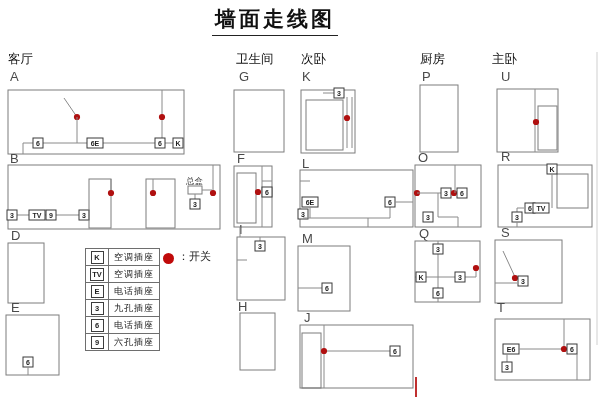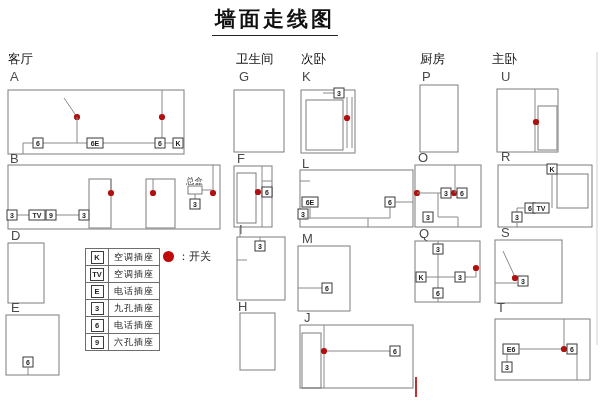--- a/index.html
+++ b/index.html
@@ -11,21 +11,21 @@
   svg{position:absolute;left:0;top:0;}
   text{font-family:"Liberation Sans","DejaVu Sans",sans-serif;}
   .legend{position:absolute;left:85px;top:248px;border:1px solid #6e6e6e;background:#fff;}
   .legend-row{display:flex;height:16px;border-bottom:1px solid #6e6e6e;}
   .legend-row:last-child{border-bottom:none;}
   .sym-cell{width:22px;border-right:1px solid #6e6e6e;display:flex;align-items:center;justify-content:center;}
   .sym-box{display:inline-block;min-width:9px;padding:0 1px;height:11px;line-height:11px;
            border:1px solid #3c3c3c;font-size:7.5px;font-weight:bold;text-align:center;color:#222;}
   .lab-cell{width:50px;display:flex;align-items:center;justify-content:center;
             font-size:9px;letter-spacing:1px;color:#222;}
-  .switch-legend{position:absolute;left:163px;top:249px;display:flex;align-items:center;font-size:11px;color:#222;}
+  .switch-legend{position:absolute;left:163px;top:249px;display:flex;align-items:flex-end;font-size:11px;color:#222;}
   .switch-dot{width:11px;height:11px;border-radius:50%;background:#c00a0a;margin-right:4px;}
 </style>
 </head>
 <body>
 
 <div class="canvas">
   <div class="title">
     <span>墙面走线图</span>
   </div>
 

